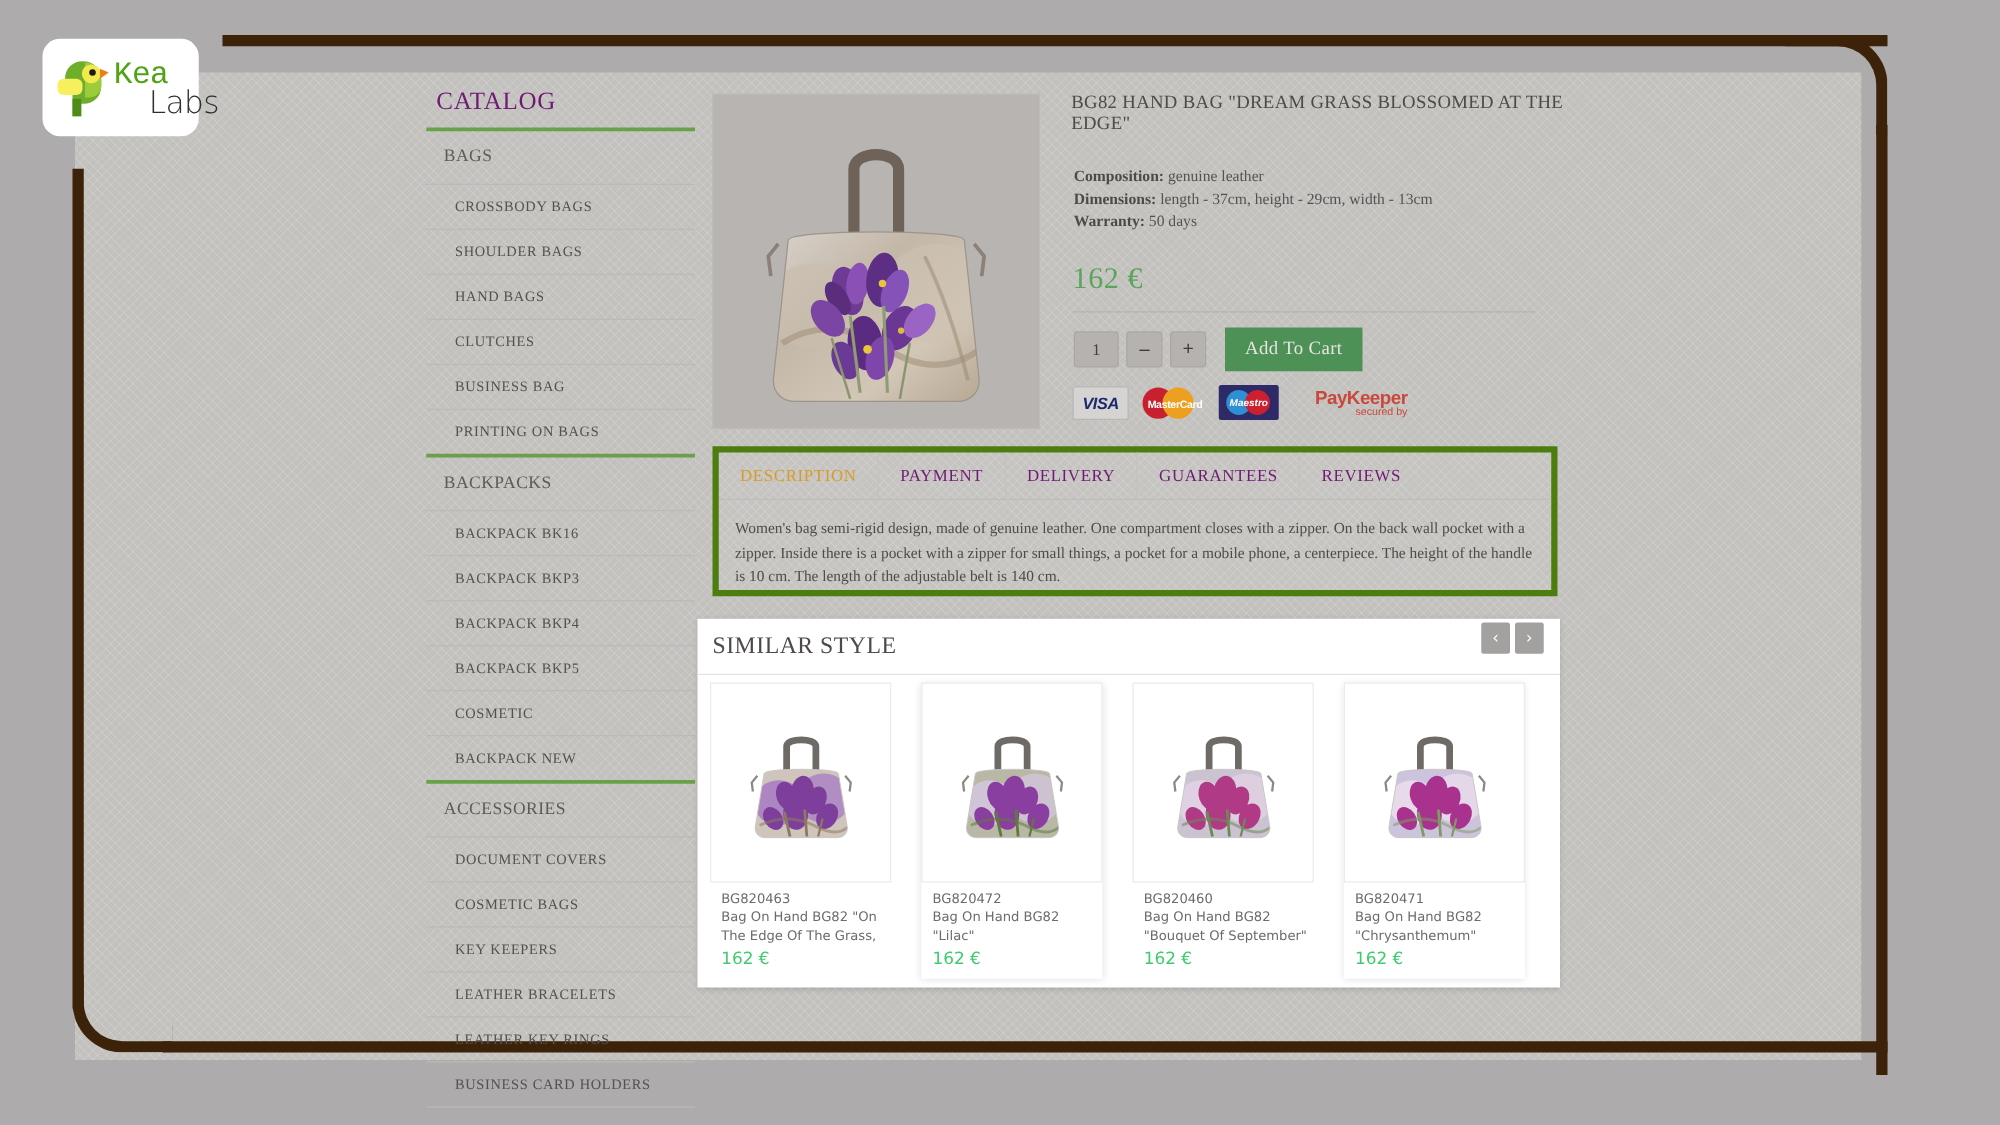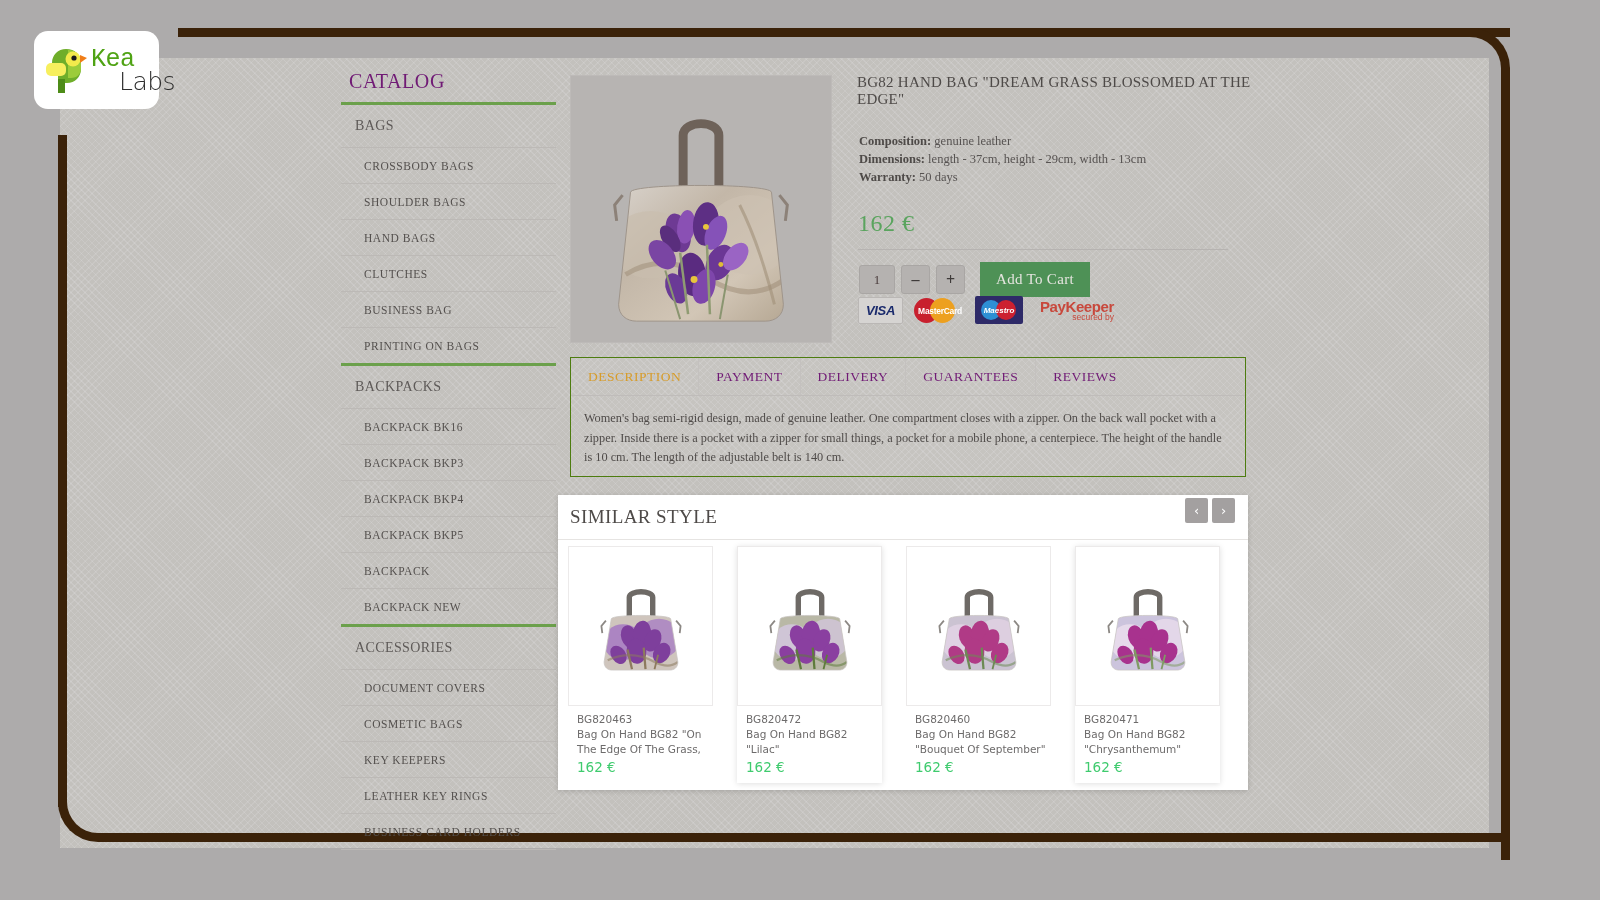--- a/index.html
+++ b/index.html
@@ -195,52 +195,52 @@
     width: 110px; height: 35px;
     background: #4e9156;
     color: #e6e5e0;
     font-size: 15px;
     display: flex; align-items: center; justify-content: center;
     letter-spacing: 0.3px;
     cursor: pointer;
   }
 
   
-  .pay-row { position: absolute; left: 858px; top: 296px; display: flex; align-items: center; gap: 9px; }
+  .pay-row { position: absolute; left: 858px; top: 308px; display: flex; align-items: center; gap: 9px; }
   .pay-visa {
     width: 45px; height: 27px; background: #d6d4d2;
     border: 1px solid #bab7b5; border-radius: 2px;
     display:flex; align-items:center; justify-content:center;
     font-family: "Liberation Sans", sans-serif;
     font-size: 13px; font-weight: bold; font-style: italic;
     color: #1a2a6c; letter-spacing: -0.3px;
   }
   .pay-mc { width: 54px; height: 27px; position: relative; }
   .mc-c1 { position:absolute; left:2px; top:1px; width:25px; height:25px; border-radius:50%; background:#c8202e; }
   .mc-c2 { position:absolute; left:18px; top:1px; width:25px; height:25px; border-radius:50%; background:#eda01f; }
   .mc-txt { position:absolute; left:2px; top:9px; width:52px; text-align:center;
     font-family:"Liberation Sans", sans-serif; font-size:8.5px; font-weight:bold; color:#fff; letter-spacing:-0.3px; }
   .pay-maestro {
     width: 48px; height: 28px; background: #2e2a68; border-radius: 2px; position: relative;
   }
   .ms-c1 { position:absolute; left:6px; top:4px; width:20px; height:20px; border-radius:50%; background:#2e8fd4; }
   .ms-c2 { position:absolute; left:21px; top:4px; width:20px; height:20px; border-radius:50%; background:#cc2030; }
   .ms-txt { position:absolute; left:0; top:10px; width:48px; text-align:center;
     font-family:"Liberation Sans", sans-serif; font-size:8px; font-weight:bold; font-style:italic; color:#fff; }
-  .pay-keeper { margin-left: 8px; line-height: 1; }
+  .pay-keeper { margin-left: 20px; line-height: 1; }
   .pk-top { font-family:"Liberation Sans", sans-serif; font-size:15px; color:#c8483c; font-weight:bold; letter-spacing:-0.4px; }
   .pk-sub { font-family:"Liberation Sans", sans-serif; font-size:8.5px; color:#c8483c; text-align:right; margin-top:-1px; }
 
   
   .tabs-panel {
     position: absolute;
     left: 570px; top: 357px;
     width: 676px; height: 120px;
     background: rgba(255,255,255,0.06);
-    border: 1px solid #4d7c0f;
+    border: 5px solid #4d7c0f;
   }
   .tabs-row { display: flex; height: 38px; border-bottom: 1px solid #bfbcba; }
   .tab {
     padding: 0 17px;
     display: flex; align-items: center;
     font-size: 13.5px; color: #701a75;
     letter-spacing: 0.5px;
     border-right: 1px solid #c4c1bf;
     cursor: pointer;
   }
@@ -344,26 +344,27 @@
         <div class="cat-item">SHOULDER BAGS</div>
         <div class="cat-item">HAND BAGS</div>
         <div class="cat-item">CLUTCHES</div>
         <div class="cat-item">BUSINESS BAG</div>
         <div class="cat-item last-of-group">PRINTING ON BAGS</div>
         <div class="cat-group">BACKPACKS</div>
         <div class="cat-item">BACKPACK BK16</div>
         <div class="cat-item">BACKPACK BKP3</div>
         <div class="cat-item">BACKPACK BKP4</div>
         <div class="cat-item">BACKPACK BKP5</div>
-        <div class="cat-item">BACKPACK</div>
+        <div class="cat-item">COSMETIC</div>
         <div class="cat-item last-of-group">BACKPACK NEW</div>
         <div class="cat-group">ACCESSORIES</div>
         <div class="cat-item">DOCUMENT COVERS</div>
         <div class="cat-item">COSMETIC BAGS</div>
         <div class="cat-item">KEY KEEPERS</div>
+        <div class="cat-item">LEATHER BRACELETS</div>
         <div class="cat-item">LEATHER KEY RINGS</div>
         <div class="cat-item">BUSINESS CARD HOLDERS</div>
       </div>
   </div>
 
   <div class="gallery">
     <svg class="bag-img" viewBox="0 0 262 268">
       <defs>
         <linearGradient id="mb" x1="0" y1="0" x2="1" y2="1">
           <stop offset="0%" stop-color="#d8d2cb"></stop>

